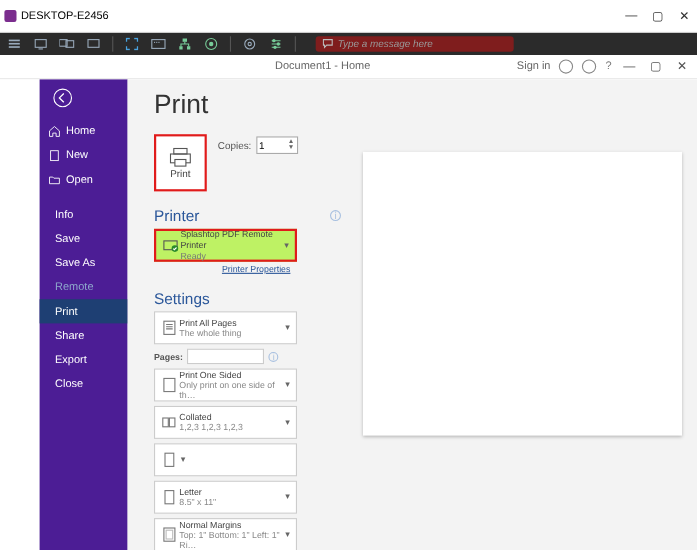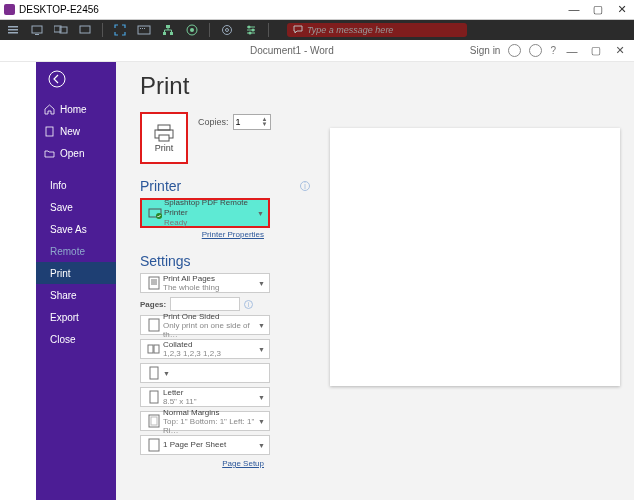--- a/index.html
+++ b/index.html
@@ -1,18 +1,18 @@
 <!DOCTYPE html>
 <html><head>
 <meta charset="utf-8">
 <style>
 * { box-sizing: border-box; margin: 0; padding: 0; font-family: "Segoe UI", Arial, sans-serif; }
 body { width: 634px; height: 500px; overflow: hidden; background: #fff; }
 
-.os-titlebar { height: 20px; background: #fff; border-bottom: 1px solid #ccc; display: flex; align-items: center; font-size: 10px; padding: 0 4px; }
+.os-titlebar { height: 30px; background: #fff; border-bottom: 1px solid #ccc; display: flex; align-items: center; font-size: 10px; padding: 0 4px; }
 .os-titlebar .logo { width: 11px; height: 11px; background:#7b2d8e; border-radius:2px; margin-right:4px; }
 .os-titlebar .os-controls { margin-left: auto; display:flex; gap: 8px; font-size:11px; color:#333;}
 .os-titlebar .os-controls span { width:16px; text-align:center; }
 
 .rc-toolbar { height: 20px; background: #2b2b2b; display:flex; align-items:center; padding: 0 6px; gap:10px; }
 .rc-toolbar .rc-icon { width:14px; height:14px; display:flex; align-items:center; justify-content:center; }
 .rc-toolbar .rc-sep { width:1px; height:14px; background:#555; }
 .rc-toolbar .rc-chat { margin-left: 8px; background:#7f1d1d; border-radius:3px; height:14px; flex:0 0 180px; display:flex; align-items:center; padding:0 6px; color:#999; font-size:9px; font-style:italic; }
 .rc-toolbar .rc-chat svg { margin-right:4px; }
 
@@ -44,29 +44,29 @@
 
 .print-row { display:flex; gap:10px; align-items:flex-start; }
 .print-btn { border:2px solid #e01b1b; width:48px; height:52px; display:flex; flex-direction:column; align-items:center; justify-content:center; font-size:9px; color:#444; background:#fff;}
 .copies-label { font-size:9px; color:#555; }
 .copies-input { width:38px; height:16px; border:1px solid #aaa; font-size:9px; padding:0 2px; display:flex; align-items:center; justify-content:space-between; background:#fff;}
 .spinner { display:flex; flex-direction:column; line-height:5px; font-size:6px; color:#666; }
 
 .section-header { font-size:14px; color:#2b579a; font-weight:400; margin-top:14px; margin-bottom:4px; display:flex; align-items:center; }
 .section-header .info-ic { margin-left:auto; margin-right:6px; color:#a8c0e0; font-size:9px; border:1px solid #a8c0e0; border-radius:50%; width:10px; height:10px; text-align:center; line-height:9px;}
 
-.printer-select { border:2px solid #e01b1b; height:30px; width:130px; display:flex; align-items:center; padding:0 4px; background:#5eead4; position:relative; }
+.printer-select { border:2px solid #e01b1b; height:30px; width:130px; display:flex; align-items:center; padding:0 4px; background:#bef264; position:relative; }
 .printer-select .p-icon { width:18px; display:flex; align-items:center; justify-content:center; }
 .printer-select .p-text { flex:1; font-size:8px; line-height:10px; color:#444; }
 .printer-select .p-text .p-sub { color:#777; }
 .printer-select .chev { font-size:7px; color:#666; }
 
 .link-right { text-align:right; font-size:8px; color:#2b579a; text-decoration:underline; margin-top:2px; padding-right:6px; }
 
-.setting-row { border:1px solid #ccc; height:20px; width:130px; display:flex; align-items:center; padding:0 4px; background:#fff; margin-bottom:4px; }
+.setting-row { border:1px solid #ccc; height:30px; width:130px; display:flex; align-items:center; padding:0 4px; background:#fff; margin-bottom:4px; }
 .setting-row .s-icon { width:18px; display:flex; align-items:center; justify-content:center; }
 .setting-row .s-text { flex:1; font-size:8px; line-height:9px; color:#444; }
 .setting-row .s-text .s-sub { color:#888; }
 .setting-row .chev { font-size:7px; color:#666; }
 .setting-row.single .s-text { line-height:26px; }
 
 .pages-row { display:flex; align-items:center; gap:4px; margin-bottom:4px; }
 .pages-row .pg-label { font-size:8px; color:#555;font-weight:bold; }
 .pages-row .pg-input { flex:0 0 70px; height:14px; border:1px solid #ccc; background:#fff; }
 .pages-row .pg-info { color:#a8c0e0; font-size:8px; border:1px solid #a8c0e0; border-radius:50%; width:9px; height:9px; text-align:center; line-height:8px;}
@@ -163,21 +163,21 @@
         <path d="M1 1h8v5H4l-2 2V6H1z" fill="none" stroke="#bbb"></path>
       </svg>
     <span>Type a message here</span>
   </div>
 </div>
 
 <div class="word-app">
 
   <div class="word-titlebar">
     <div class="spacer-left"></div>
-    <span class="doc-title">Document1 - Word</span>
+    <span class="doc-title">Document1 - Home</span>
     <div class="right-cluster">
       <span>Sign in</span>
       <div class="face"></div>
       <div class="face"></div>
       <span style="color:#777;">?</span>
       <span class="win-btn">—</span>
       <span class="win-btn">▢</span>
       <span class="win-btn">✕</span>
     </div>
   </div>

